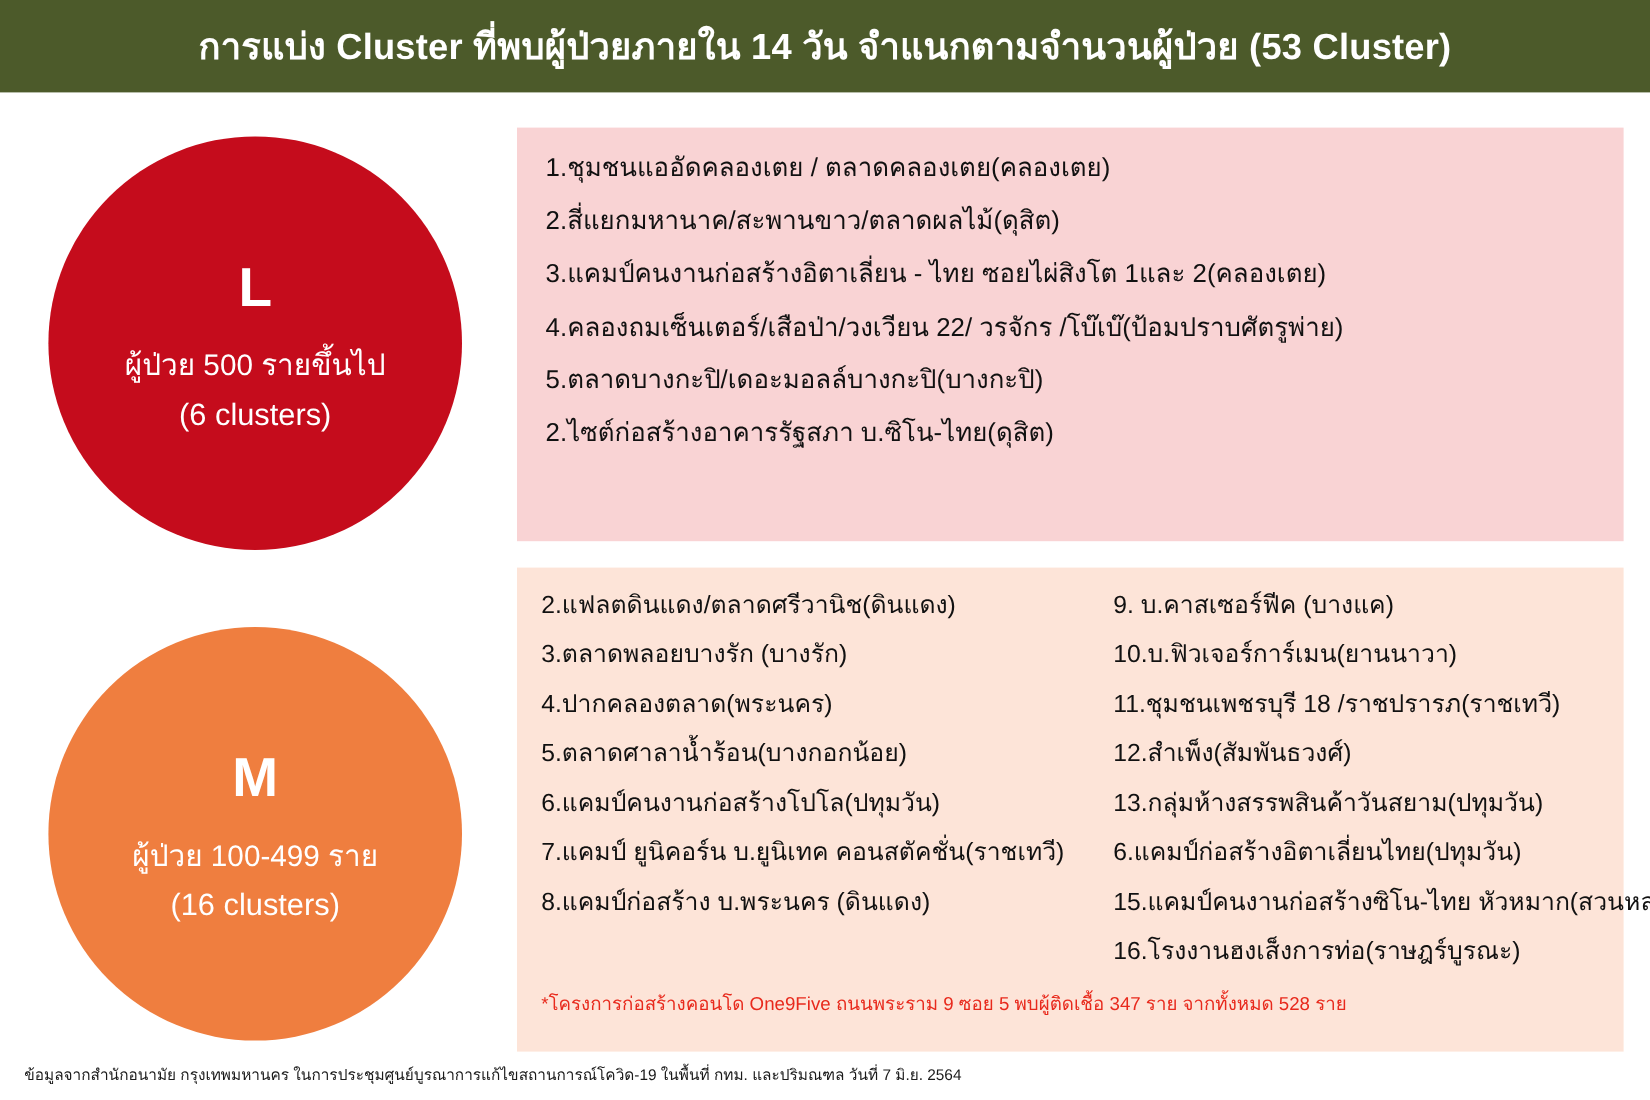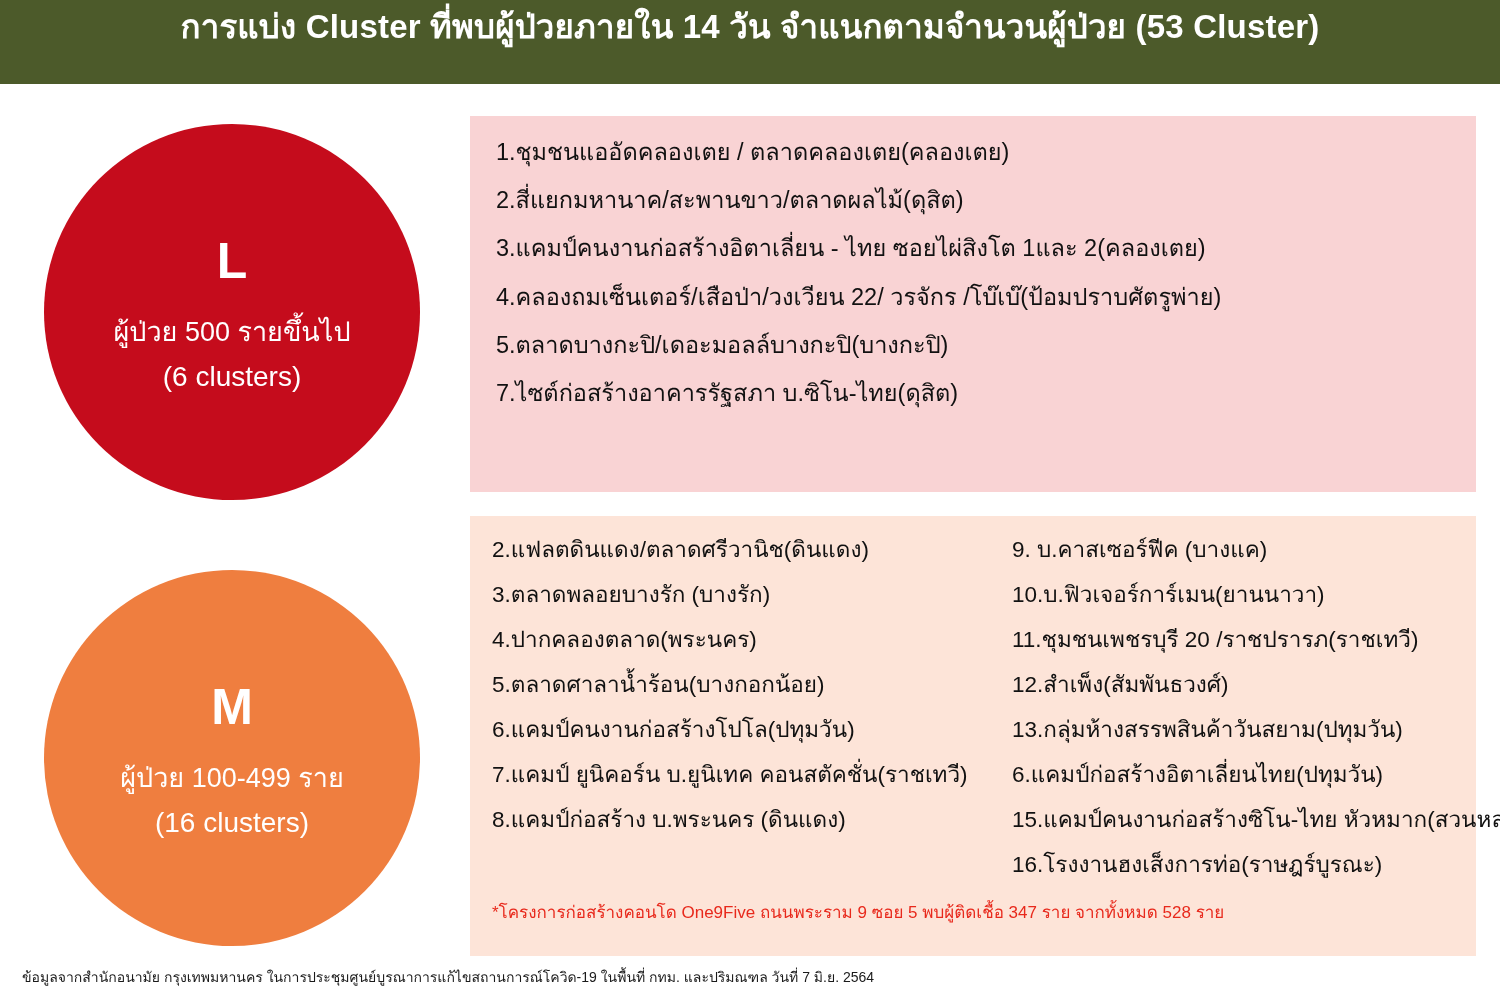--- a/index.html
+++ b/index.html
@@ -20,21 +20,21 @@
   }
   
   .header {
     position: absolute;
     left: 0;
     top: 0;
     width: 1500px;
     height: 84px;
     background: #4c5a2a;
     display: flex;
-    align-items: flex-start;
+    align-items: center;
     justify-content: center;
   }
   .header-title {
     color: #ffffff;
     font-size: 33px;
     font-weight: bold;
     letter-spacing: 0.2px;
     white-space: nowrap;
   }
   
@@ -146,21 +146,21 @@
     <div class="circle-line1">ผู้ป่วย 500 รายขึ้นไป</div>
     <div class="circle-line2">(6 clusters)</div>
   </div>
 
   <div class="panel panel-L">
     <div class="list-item">1.ชุมชนแออัดคลองเตย / ตลาดคลองเตย(คลองเตย)</div>
     <div class="list-item">2.สี่แยกมหานาค/สะพานขาว/ตลาดผลไม้(ดุสิต)</div>
     <div class="list-item">3.แคมป์คนงานก่อสร้างอิตาเลี่ยน - ไทย ซอยไผ่สิงโต 1และ 2(คลองเตย)</div>
     <div class="list-item">4.คลองถมเซ็นเตอร์/เสือป่า/วงเวียน 22/ วรจักร /โบ๊เบ๊(ป้อมปราบศัตรูพ่าย)</div>
     <div class="list-item">5.ตลาดบางกะปิ/เดอะมอลล์บางกะปิ(บางกะปิ)</div>
-    <div class="list-item">7.ไซต์ก่อสร้างอาคารรัฐสภา บ.ซิโน-ไทย(ดุสิต)</div>
+    <div class="list-item">2.ไซต์ก่อสร้างอาคารรัฐสภา บ.ซิโน-ไทย(ดุสิต)</div>
   </div>
 
   <div class="circle circle-M">
     <div class="circle-letter">M</div>
     <div class="circle-line1">ผู้ป่วย 100-499 ราย</div>
     <div class="circle-line2">(16 clusters)</div>
   </div>
 
   <div class="panel panel-M">
     <div class="cols">
@@ -169,21 +169,21 @@
         <div class="list-item">3.ตลาดพลอยบางรัก (บางรัก)</div>
         <div class="list-item">4.ปากคลองตลาด(พระนคร)</div>
         <div class="list-item">5.ตลาดศาลาน้ำร้อน(บางกอกน้อย)</div>
         <div class="list-item">6.แคมป์คนงานก่อสร้างโปโล(ปทุมวัน)</div>
         <div class="list-item">7.แคมป์ ยูนิคอร์น บ.ยูนิเทค คอนสตัคชั่น(ราชเทวี)</div>
         <div class="list-item">8.แคมป์ก่อสร้าง บ.พระนคร (ดินแดง)</div>
       </div>
       <div class="col col-right">
         <div class="list-item">9. บ.คาสเซอร์ฟีค (บางแค)</div>
         <div class="list-item">10.บ.ฟิวเจอร์การ์เมน(ยานนาวา)</div>
-        <div class="list-item">11.ชุมชนเพชรบุรี 20  /ราชปรารภ(ราชเทวี)</div>
+        <div class="list-item">11.ชุมชนเพชรบุรี 18  /ราชปรารภ(ราชเทวี)</div>
         <div class="list-item">12.สำเพ็ง(สัมพันธวงศ์)</div>
         <div class="list-item">13.กลุ่มห้างสรรพสินค้าวันสยาม(ปทุมวัน)</div>
         <div class="list-item">6.แคมป์ก่อสร้างอิตาเลี่ยนไทย(ปทุมวัน)</div>
         <div class="list-item">15.แคมป์คนงานก่อสร้างซิโน-ไทย หัวหมาก(สวนหลวง)</div>
         <div class="list-item">16.โรงงานฮงเส็งการท่อ(ราษฎร์บูรณะ)</div>
       </div>
     </div>
     <div class="footnote-red">*โครงการก่อสร้างคอนโด One9Five ถนนพระราม 9 ซอย 5 พบผู้ติดเชื้อ 347 ราย จากทั้งหมด 528 ราย</div>
   </div>
 

